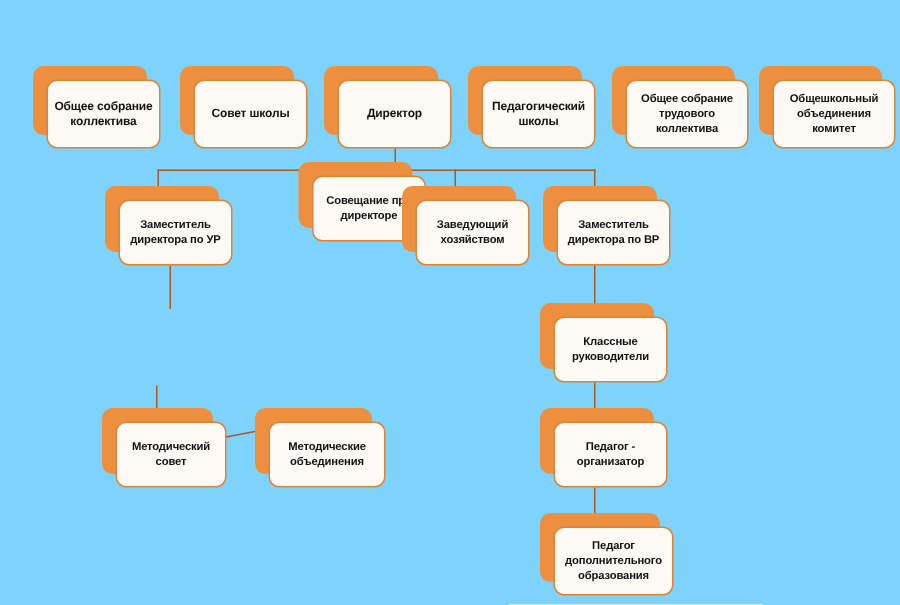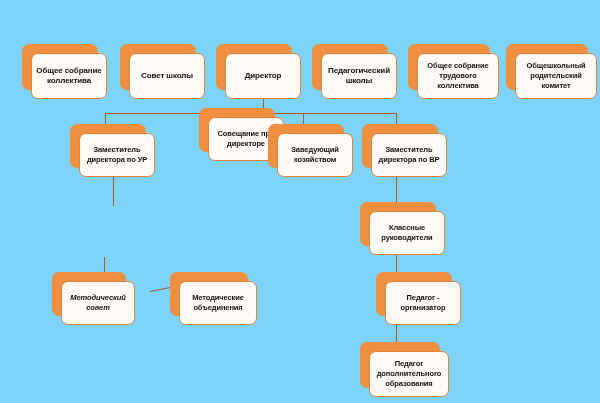--- a/index.html
+++ b/index.html
@@ -137,21 +137,21 @@
       <div class="label">Общее собрание
 трудового
 коллектива</div>
     </div>
   </div>
 
   <div class="node small" style="left:506px; top:44px; width:82px; height:46px;">
     <div class="plate"></div>
     <div class="card">
       <div class="label">Общешкольный
-родительский
+объединения
 комитет</div>
     </div>
   </div>
 
   <div class="node small" style="left:70px; top:124px; width:76px; height:44px;">
     <div class="plate"></div>
     <div class="card">
       <div class="label">Заместитель
 директора по УР</div>
     </div>
@@ -175,21 +175,21 @@
 
   <div class="node small" style="left:362px; top:124px; width:76px; height:44px;">
     <div class="plate"></div>
     <div class="card">
       <div class="label">Заместитель
 директора по ВР</div>
     </div>
   </div>
 
 
-  <div class="node small" style="left:52px; top:272px; width:74px; height:44px;font-style:italic;">
+  <div class="node small" style="left:68px; top:272px; width:74px; height:44px;">
     <div class="plate"></div>
     <div class="card">
       <div class="label">Методический
 совет</div>
     </div>
   </div>
 
   <div class="node small" style="left:170px; top:272px; width:78px; height:44px;">
     <div class="plate"></div>
     <div class="card">
@@ -199,21 +199,21 @@
   </div>
 
   <div class="node small" style="left:360px; top:202px; width:76px; height:44px;">
     <div class="plate"></div>
     <div class="card">
       <div class="label">Классные
 руководители</div>
     </div>
   </div>
 
-  <div class="node small" style="left:376px; top:272px; width:76px; height:44px;">
+  <div class="node small" style="left:360px; top:272px; width:76px; height:44px;">
     <div class="plate"></div>
     <div class="card">
       <div class="label">Педагог -
 организатор</div>
     </div>
   </div>
 
   <div class="node small" style="left:360px; top:342px; width:80px; height:46px;">
     <div class="plate"></div>
     <div class="card">

